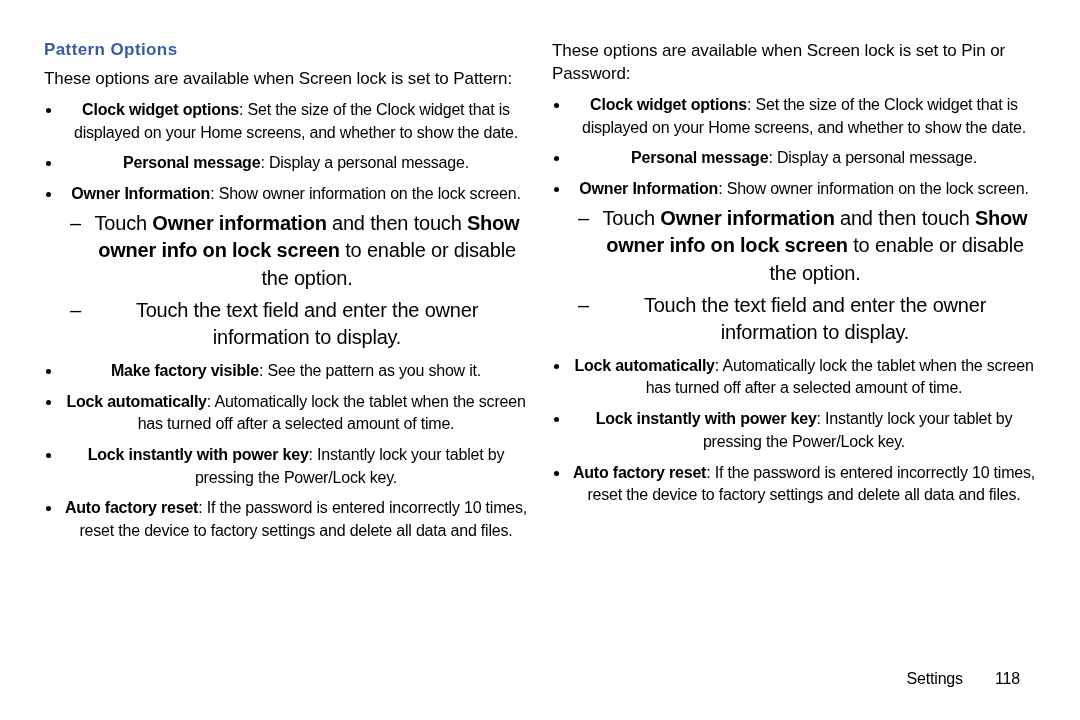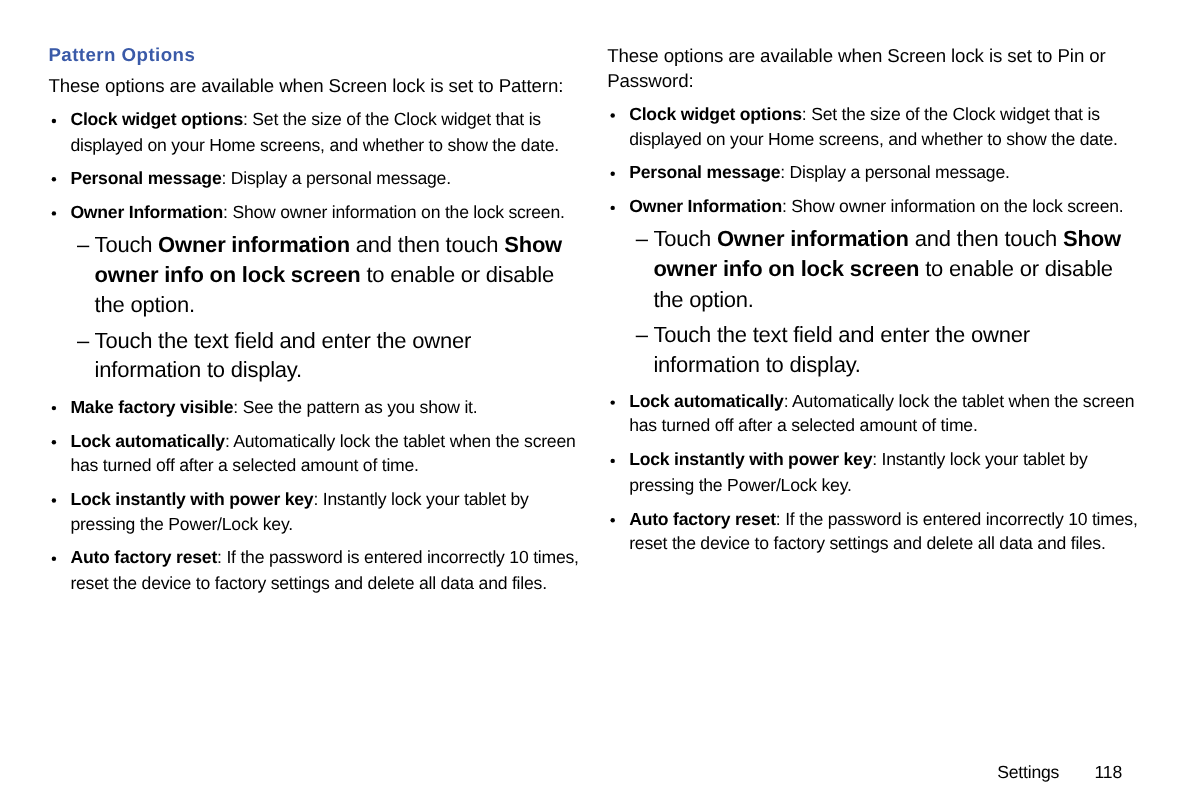--- a/index.html
+++ b/index.html
@@ -38,20 +38,21 @@
     margin: 0 0 8px 0;
     letter-spacing: -0.1px;
   }
   ul.bullets {
     margin: 0;
     padding: 0 0 0 18px;
     list-style: disc;
     font-size: 16px;
     line-height: 1.42;
     letter-spacing: -0.2px;
+    text-align: center;
   }
   ul.bullets > li {
     margin-bottom: 8px;
     padding-left: 2px;
   }
   ul.nested {
     margin: 4px 0 0 0;
     padding: 0 0 0 14px;
     list-style: none;
     font-size: 20px;
@@ -67,21 +68,21 @@
     position: absolute;
     left: -8px;
     top: 0;
   }
   .b {
     font-weight: 700;
   }
   .footer {
     position: absolute;
     right: 60px;
-    bottom: 8px;
+    bottom: 32px;
     font-size: 16px;
     letter-spacing: -0.2px;
     margin-left: 16px;
   }
   .footer .pg {
     display: inline-block;
     margin-left: 28px;
   }
 </style>
 </head>

